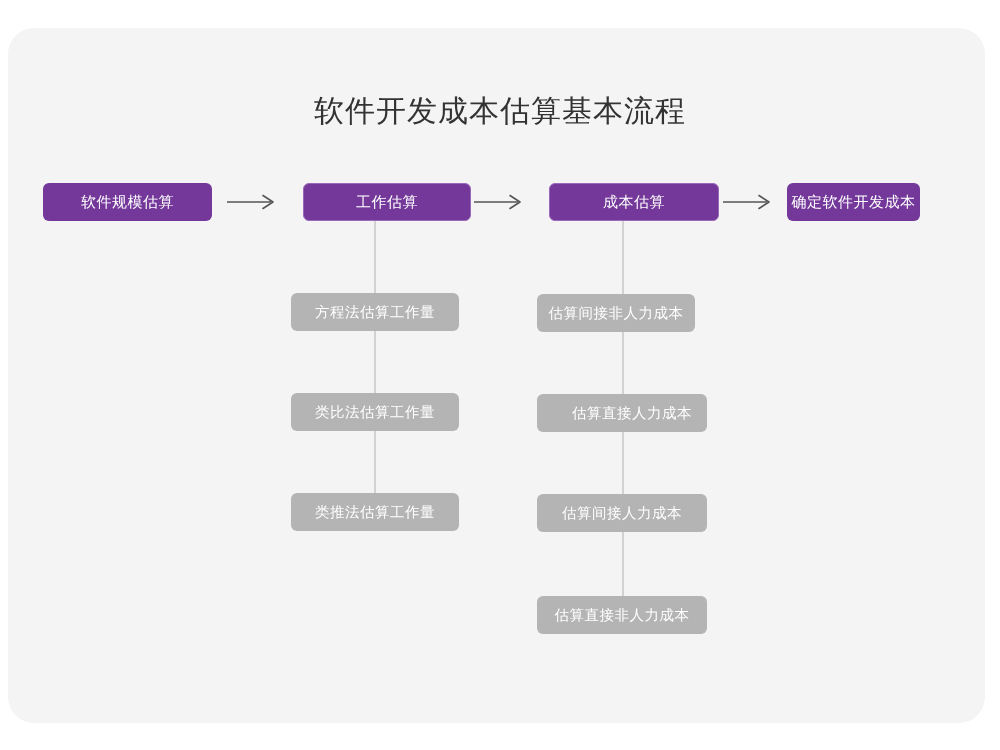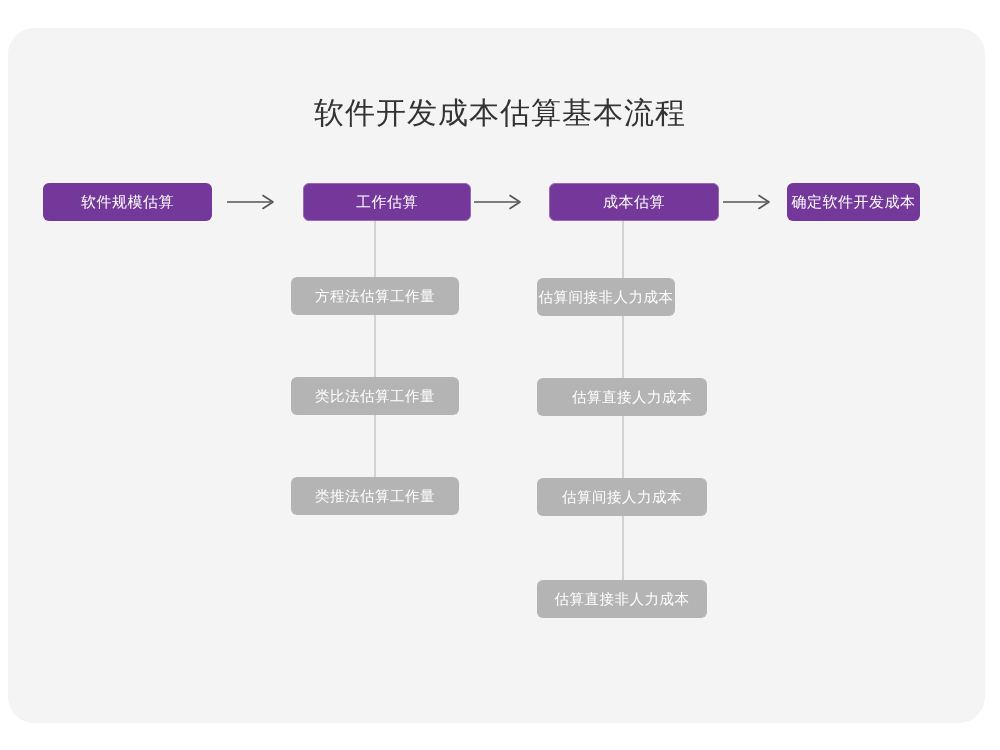--- a/index.html
+++ b/index.html
@@ -38,20 +38,21 @@
     left: 0;
     top: 93px;
     width: 1000px;
     text-align: center;
     font-size: 30px;
     line-height: 40px;
     color: #333333;
     font-weight: 400;
     letter-spacing: 1px;
     white-space: nowrap;
+    font-family: Liberation Mono, monospace;
   }
 
   
   .node {
     position: absolute;
     box-sizing: border-box;
     display: flex;
     align-items: center;
     justify-content: center;
     border-radius: 6px;
@@ -69,20 +70,21 @@
   .node.primary.outlined {
     border: 1px solid #9a68b8;
     margin-left: 12px;
   }
 
   .node.secondary {
     background: #b4b4b4;
     height: 38px;
     color: #ffffff;
     font-size: 14.5px;
+    margin-top: 16px;
   }
 
   
   .connector {
     position: absolute;
     width: 2px;
     background: #d2d2d2;
   }
 
   
@@ -153,21 +155,21 @@
   </div>
 
   <div class="node secondary" style="left:291px; top:377px; width:168px;justify-content:center;">
     <span>类比法估算工作量</span>
   </div>
 
   <div class="node secondary" style="left:291px; top:477px; width:168px;">
     <span>类推法估算工作量</span>
   </div>
 
-  <div class="node secondary" style="left:537px; top:278px; width:138px;">
+  <div class="node secondary" style="left:537px; top:278px; width:158px;">
     <span>估算间接非人力成本</span>
   </div>
 
   <div class="node secondary" style="left:537px; top:378px; width:170px;padding-left:20px;">
     <span>估算直接人力成本</span>
   </div>
 
   <div class="node secondary" style="left:537px; top:478px; width:170px;">
     <span>估算间接人力成本</span>
   </div>

